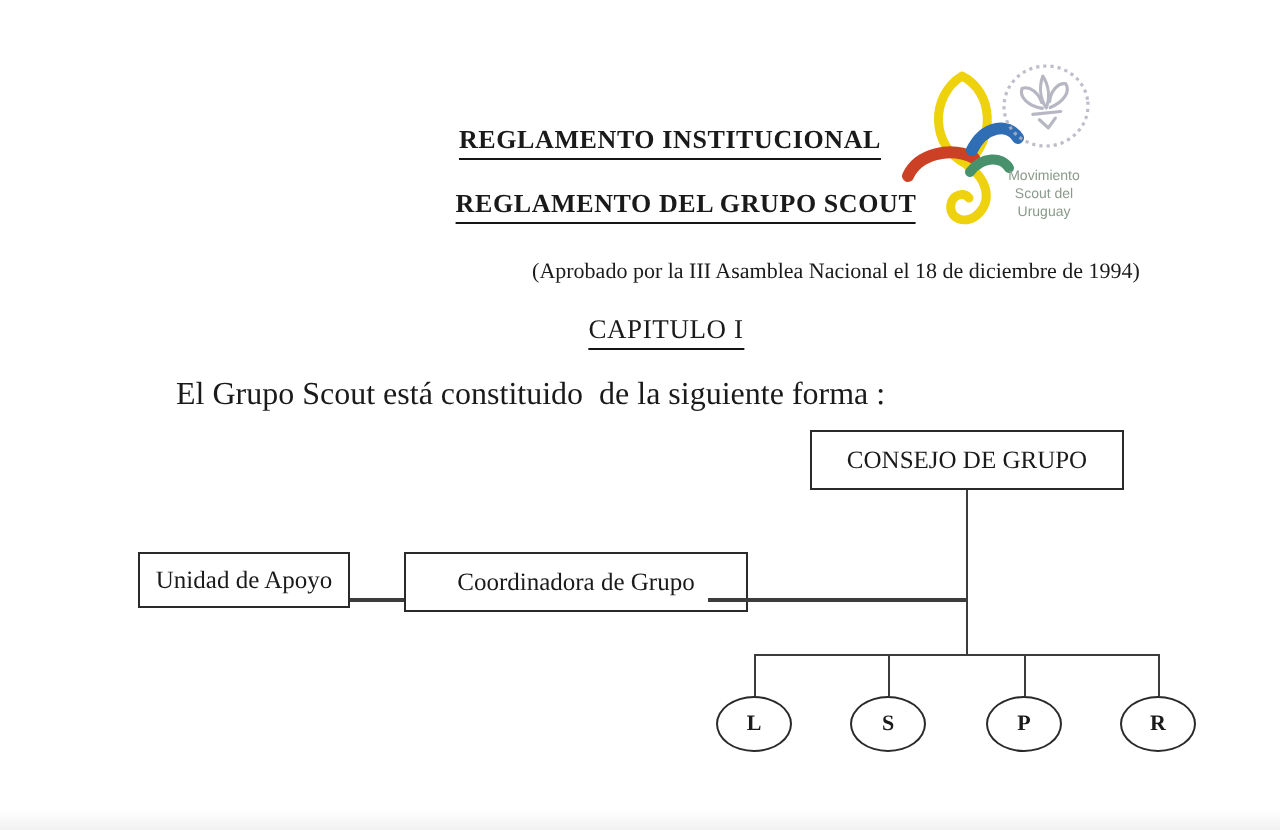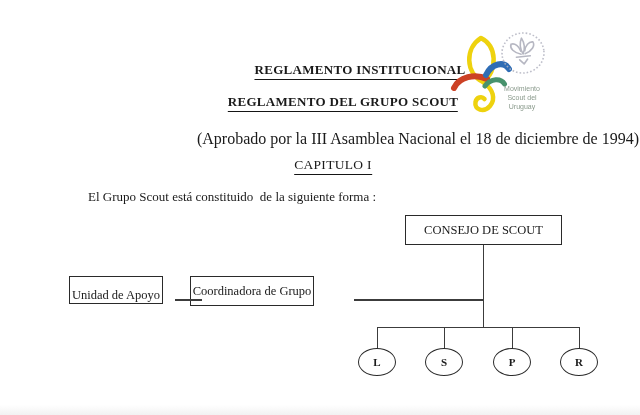--- a/index.html
+++ b/index.html
@@ -18,26 +18,26 @@
   .title {
     font-weight: bold;
     font-size: 13px;
     letter-spacing: 0.3px;
   }
   .title .u, .chapter .u {
     display: inline-block;
     border-bottom: 1.5px solid #151515;
     padding-bottom: 1px;
   }
-  .approval { font-size: 16px; }
+  .approval { font-size: 11px; }
   .chapter { font-weight: normal; font-size: 13.5px; letter-spacing: 0.3px; }
   .intro {
     position: absolute;
     left: 88px; top: 189px;
-    font-size: 13px;
+    font-size: 16px;
     white-space: pre;
   }
   
   .logo-fleur { position: absolute; left: 450px; top: 30px; width: 62px; height: 86px; }
   .emblem {
     position: absolute; left: 500px; top: 31px; width: 46px; height: 44px;
     transform: rotate(-6deg);
     opacity: 0.85;
   }
   .logo-caption {
@@ -50,22 +50,22 @@
   
   .org-box {
     position: absolute;
     border: 1.5px solid #2a2a2a;
     background: #ffffff;
     display: flex; align-items: center; justify-content: center;
     font-size: 12.5px;
     white-space: nowrap;
   }
   .box-consejo { left: 405px; top: 215px; width: 157px; height: 30px; }
-  .box-unidad  { left: 69px;  top: 276px; width: 94px; height: 28px; font-size: 12.5px; align-items: flex-end; }
-  .box-coord   { left: 190px; top: 276px; width: 124px; height: 30px; }
+  .box-unidad  { left: 69px;  top: 276px; width: 106px; height: 28px; font-size: 12.5px; }
+  .box-coord   { left: 202px; top: 276px; width: 172px; height: 30px; }
   .cline { position: absolute; background: #3c3c3c; }
   .l-unidad-coord { left: 175px;   top: 299px;   width: 27px;  height: 1.5px; }
   .l-coord-trunk  { left: 354px;   top: 299px;   width: 129px; height: 1.5px; }
   .l-trunk        { left: 482.5px; top: 245px;   width: 1.5px; height: 82px; }
   .l-rake         { left: 376.5px; top: 326.5px; width: 203px; height: 1.5px; }
   .l-drop         { top: 327px; width: 1.5px; height: 21px; }
   .drop-0 { left: 376.5px; }
   .drop-1 { left: 443.5px; }
   .drop-2 { left: 511.5px; }
   .drop-3 { left: 578.5px; }
@@ -87,21 +87,21 @@
   .page-edge {
     position: absolute; left: 0; bottom: 0; width: 100%; height: 10px;
     background: linear-gradient(to bottom, rgba(255,255,255,0), rgba(225,225,225,0.45));
   }
 </style>
 </head>
 <body>
 
 <div class="page">
 
-  <div class="center-abs title" style="left:360px; top:62px">
+  <div class="center-abs title" style="left:335px; top:62px">
     <span class="u">REGLAMENTO INSTITUCIONAL</span>
   </div>
 
   <div class="center-abs title" style="left:343px; top:94px">
     <span class="u">REGLAMENTO DEL GRUPO SCOUT</span>
   </div>
 
   <div class="center-abs approval" style="left:418px; top:130px">(Aprobado por la III Asamblea Nacional el 18 de diciembre de 1994)</div>
 
   <div class="center-abs chapter" style="left:333px; top:157px">
@@ -127,21 +127,21 @@
     <path d="M19 28.5 L23 33 L27 28.5" fill="none" stroke="#aaabb8" stroke-width="1.6" stroke-linecap="round" stroke-linejoin="round"></path>
   </svg>
 
   <div class="logo-caption">
     <div>Movimiento</div>
     <div>Scout del</div>
     <div>Uruguay</div>
   </div>
 
   <div class="org-box box-consejo">
-    <span>CONSEJO DE SCOUT</span>
+    <span>CONSEJO DE GRUPO</span>
   </div>
 
   <div class="org-box box-unidad">
     <span>Unidad de Apoyo</span>
   </div>
 
   <div class="org-box box-coord">
     <span>Coordinadora de Grupo</span>
   </div>
 

